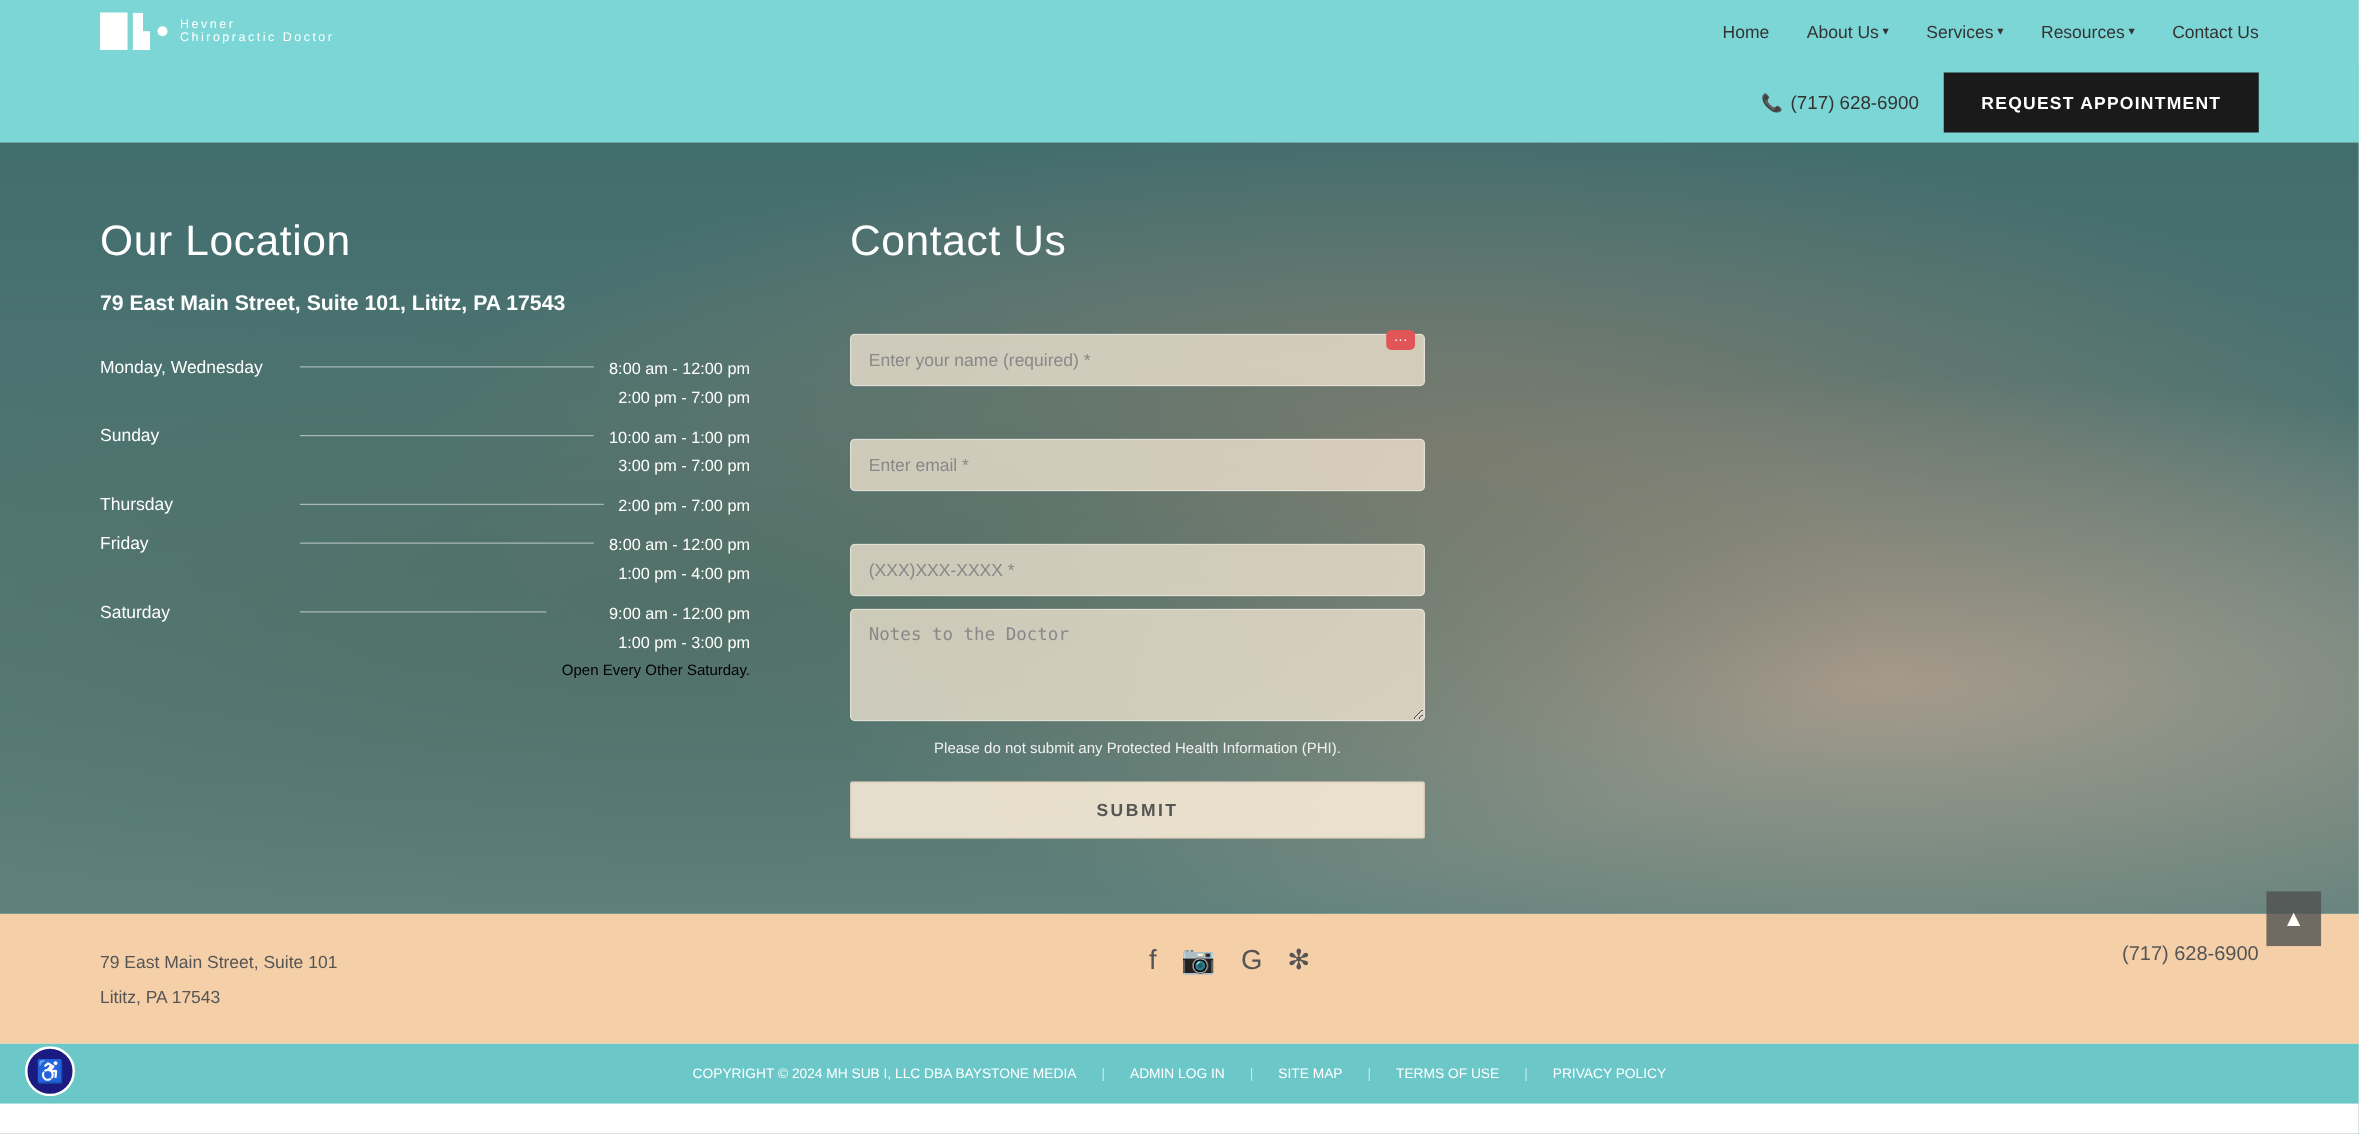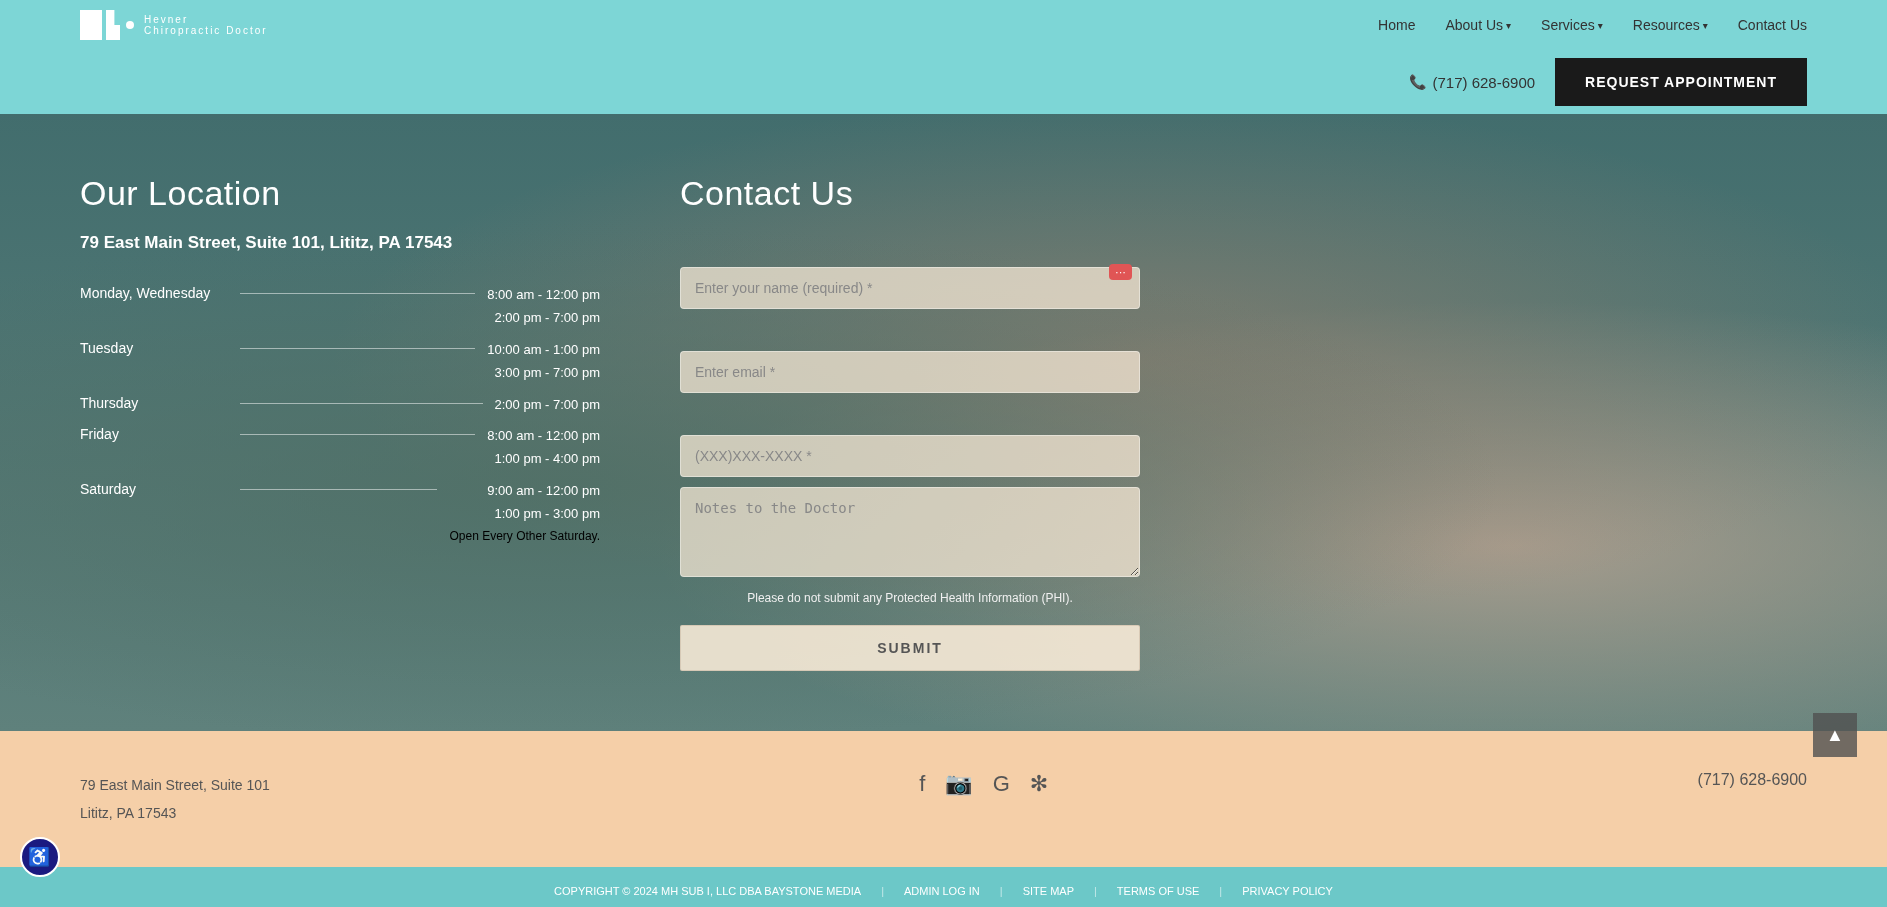--- a/index.html
+++ b/index.html
@@ -246,21 +246,21 @@
       cursor: pointer;
       display: flex;
       align-items: center;
       justify-content: center;
       z-index: 100;
     }
 
     
     .footer-main {
       background: #f5cfa8;
-      padding: 40px 80px;
+      padding: 24px 80px;
       display: flex;
       justify-content: space-between;
       align-items: flex-start;
     }
     .footer-address {
       color: #555;
       font-size: 14px;
       line-height: 2;
     }
     .footer-social {
@@ -400,21 +400,21 @@
         <div class="hours-entry">
           <div class="day-label">Monday, Wednesday</div>
           <div class="line-divider"></div>
           <div class="time-block">
             <div>8:00 am - 12:00 pm</div>
             <div>2:00 pm - 7:00 pm</div>
           </div>
         </div>
 
         <div class="hours-entry">
-          <div class="day-label">Tuesday</div>
+          <div class="day-label">Sunday</div>
           <div class="line-divider"></div>
           <div class="time-block">
             <div>10:00 am - 1:00 pm</div>
             <div>3:00 pm - 7:00 pm</div>
           </div>
         </div>
 
         <div class="hours-entry">
           <div class="day-label">Thursday</div>
           <div class="line-divider"></div>

